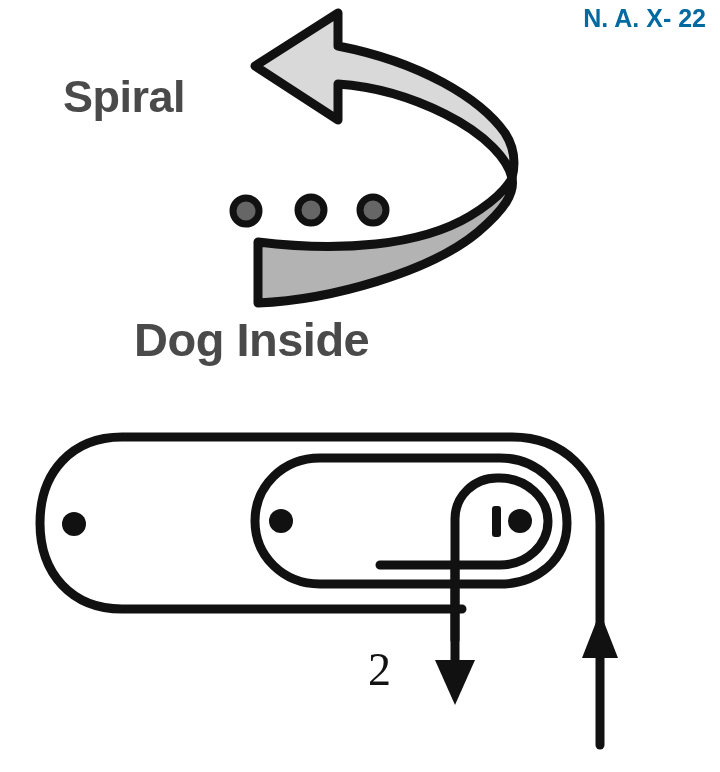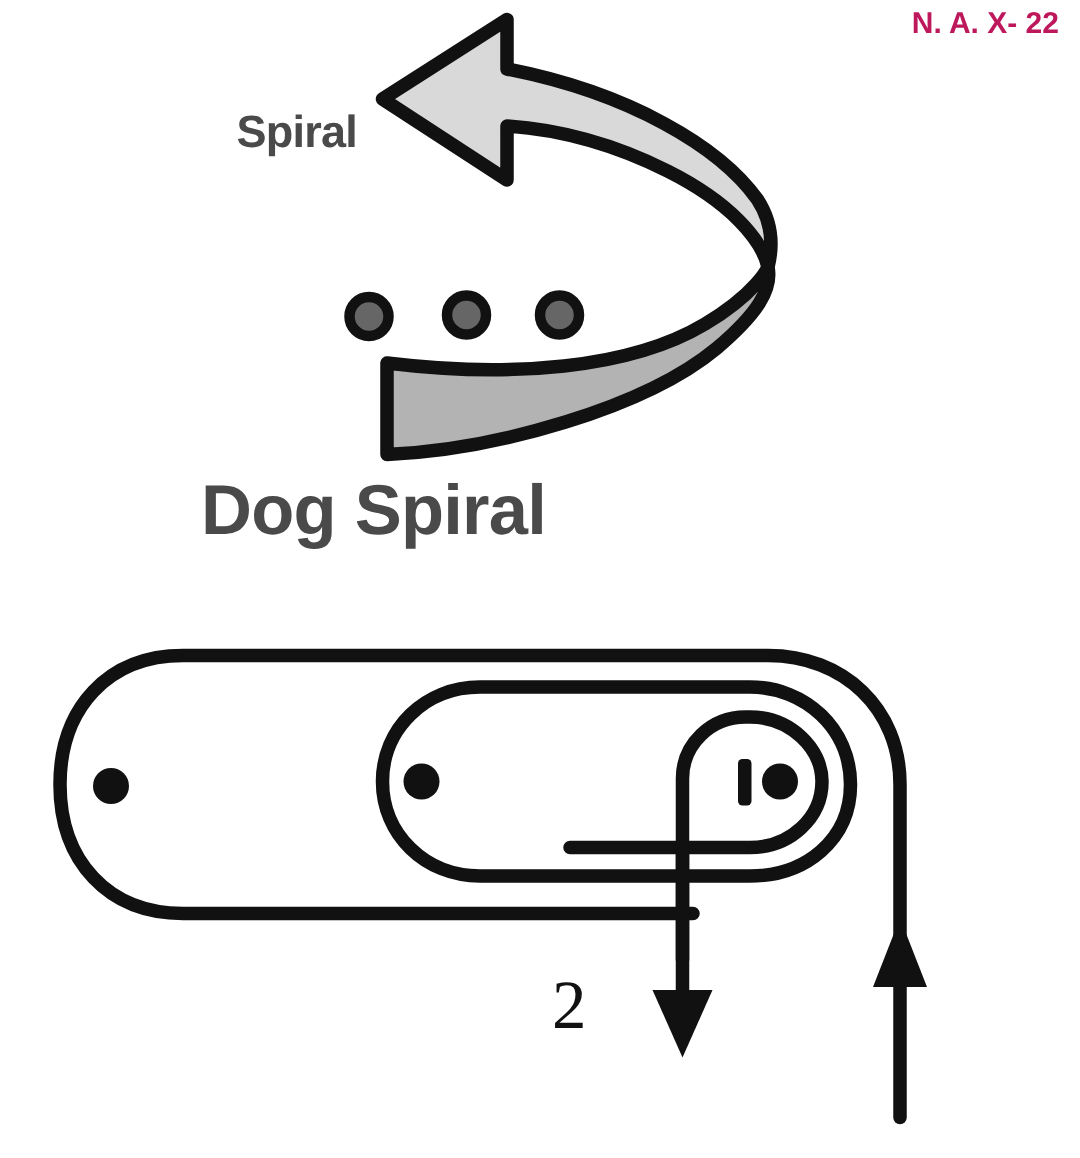--- a/index.html
+++ b/index.html
@@ -29,30 +29,30 @@
     font-weight: bold;
     color: #4a4a4a;
     white-space: pre;
     line-height: 1.0;
     letter-spacing: -0.5px;
   }
 
   #plate-label {
     right: 14px;
     top: 6px;
-    font-size: 20px;
-    color: #be185d;
+    font-size: 25px;
+    color: #0369a1;
     letter-spacing: 0px;
   }
 
   #spiral-left-label {
     left: 63px;
     top: 72px;
-    font-size: 30px;
-    text-align: right;
+    font-size: 45px;
+    text-align: left;
     width: 175px;
     line-height: 1.12;
   }
 
   #dog-inside-label {
     left: 134px;
     top: 316px;
     font-size: 47px;
   }
 
@@ -139,15 +139,15 @@
       <circle cx="520" cy="521" r="12"></circle>
       <rect x="492" y="506" width="9" height="31" rx="3"></rect>
     </g>
   </g>
 </svg>
 
 <div class="label" id="plate-label">N. A. X- 22</div>
 
 <div class="label" id="spiral-left-label"><span>Spiral</span><br></div>
 
-<div class="label" id="dog-inside-label">Dog Spiral</div>
+<div class="label" id="dog-inside-label">Dog Inside</div>
 
 <div class="label" id="count-label">2</div>
 
 </body></html>

